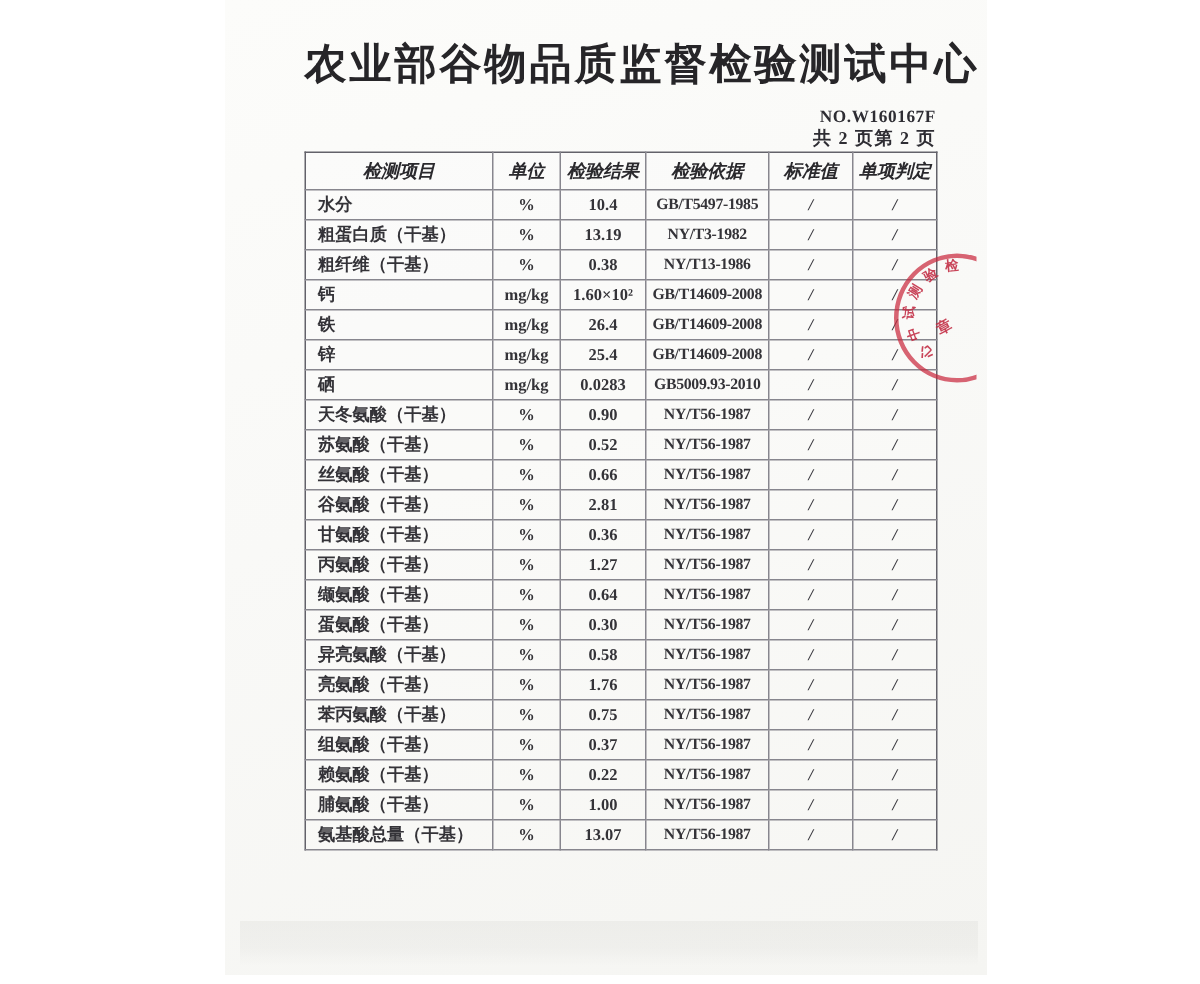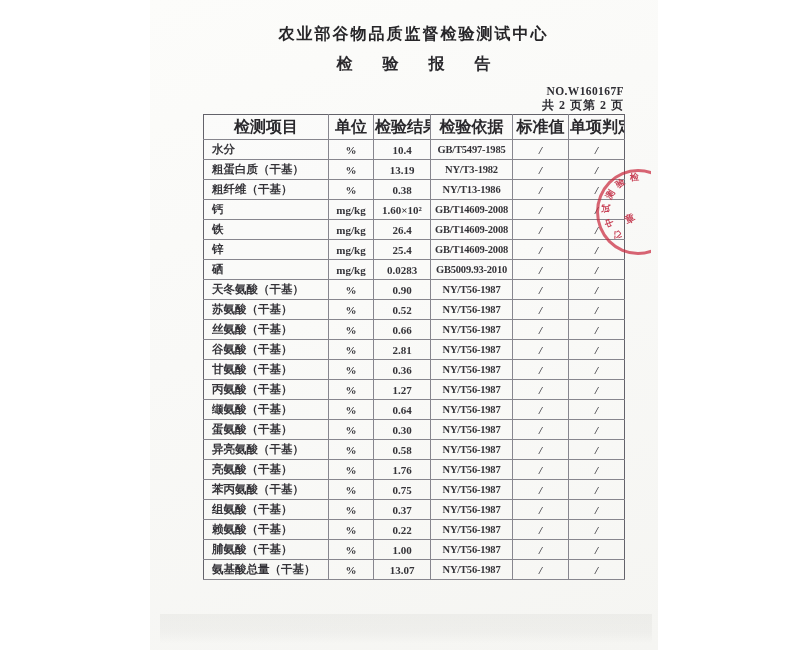--- a/index.html
+++ b/index.html
@@ -11,21 +11,21 @@
   .page{
     position:absolute;left:150px;top:0;width:508px;height:650px;
     background:linear-gradient(160deg,#fcfcfa 0%,#f9f9f7 45%,#f5f5f2 100%);
   }
   .page::after{ 
     content:"";position:absolute;left:10px;right:6px;top:614px;height:30px;
     background:linear-gradient(180deg,rgba(210,210,205,0.25),rgba(190,190,186,0.12) 60%,rgba(255,255,255,0));
   }
   .content{position:absolute;left:53px;top:0;width:421px;}
   .doc-title{
-    margin-top:24px;text-align:center;font-size:16px;font-weight:700;
+    margin-top:24px;text-align:center;font-size:28px;font-weight:700;
     letter-spacing:2px;color:#262528;white-space:nowrap;
   }
   .doc-subtitle{
     margin-top:9px;text-align:center;font-size:16px;font-weight:700;
     letter-spacing:13px;text-indent:13px;color:#2a292d;
   }
   .info-row{
     margin-top:10px;display:flex;justify-content:space-between;align-items:flex-end;flex-direction:column;
   }
   .report-no{font-size:11.5px;font-weight:600;letter-spacing:0.4px;}
@@ -42,22 +42,22 @@
   table.results col.w0{width:125px}
   table.results col.w1{width:45px}
   table.results col.w2{width:57px}
   table.results col.w3{width:82px}
   table.results col.w4{width:56px}
   table.results col.w5{width:56px}
   table.results th,table.results td{
     border:1px solid #87868e;overflow:hidden;white-space:nowrap;
   }
   table.results th{
-    height:22px;font-size:16px;font-weight:700;text-align:center;
-    border-top:1px solid #63626a;color:#2a292d;
+    height:22px;font-size:12px;font-weight:700;text-align:center;
+    border-top:1px solid #63626a;color:#2a292d;font-style:italic;
   }
   table.results td{height:17px;font-size:11px;font-weight:600;text-align:center;color:#343338;}
   table.results td.c0{text-align:left;padding-left:8px;font-size:11.5px;}
   table.results td.c3{font-size:10.5px;letter-spacing:-0.2px;}
   table.results td.c4,table.results td.c5{
     font-size:11px;font-style:italic;font-weight:600;color:#3b3a40;
   }
   table.results td.bl{border-left:1px solid #63626a}
   table.results td.br,table.results th.br{border-right:1px solid #63626a}
   table.results th.bl{border-left:1px solid #63626a}
@@ -78,21 +78,20 @@
   }
 </style>
 </head>
 <body>
 
 <div class="page">
   <div class="content">
 
     <div class="doc-title">农业部谷物品质监督检验测试中心</div>
 
-    <div class="doc-subtitle">检 验 报 告</div>
 
     <div class="info-row">
       <span class="report-no">NO.W160167F</span>
       <span class="page-info">共 2 页第 2 页</span>
     </div>
 
 
     <table class="results">
       <colgroup>
         <col class="w0">

